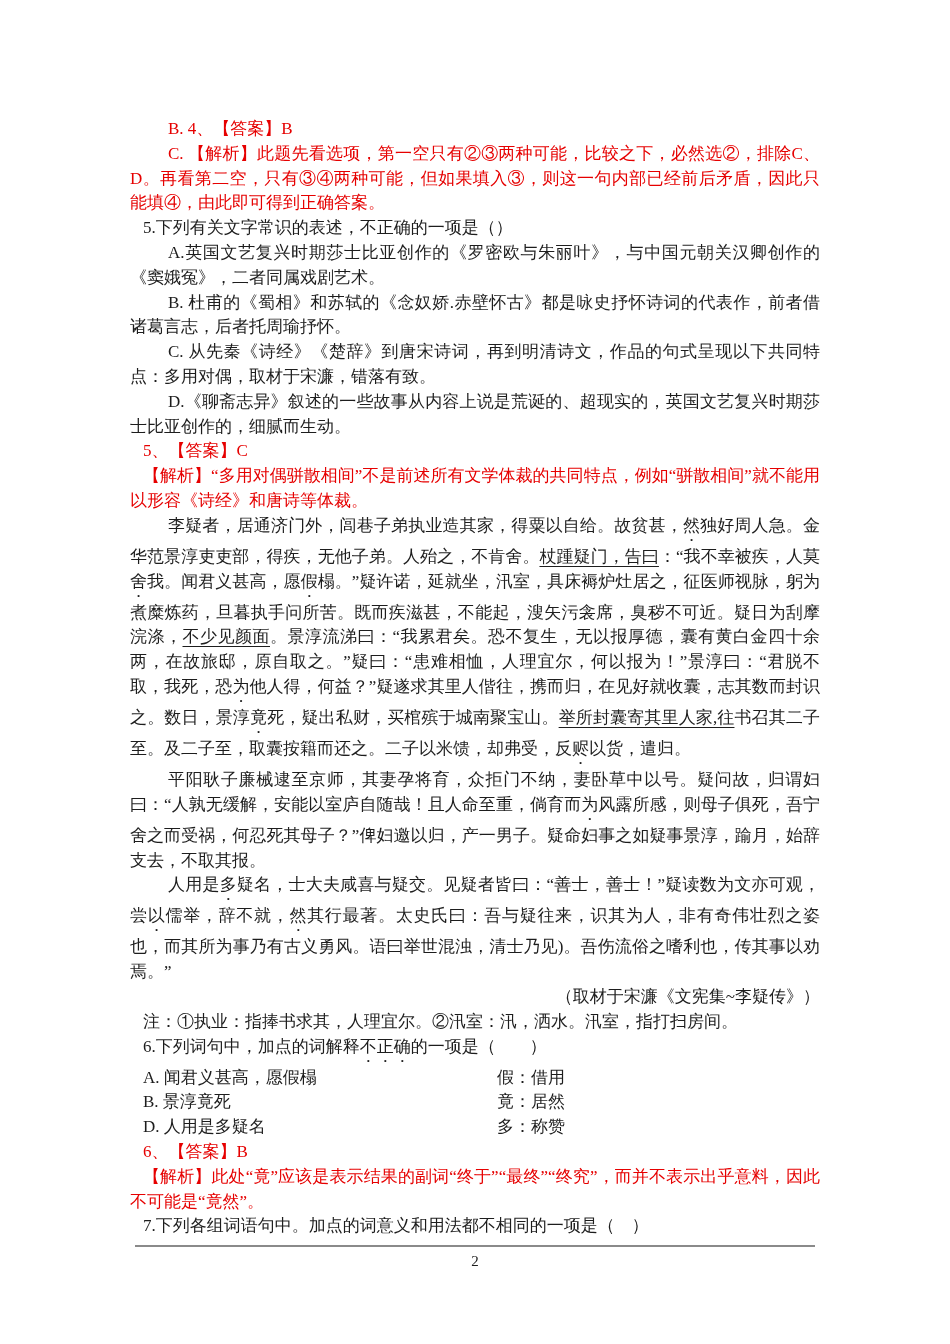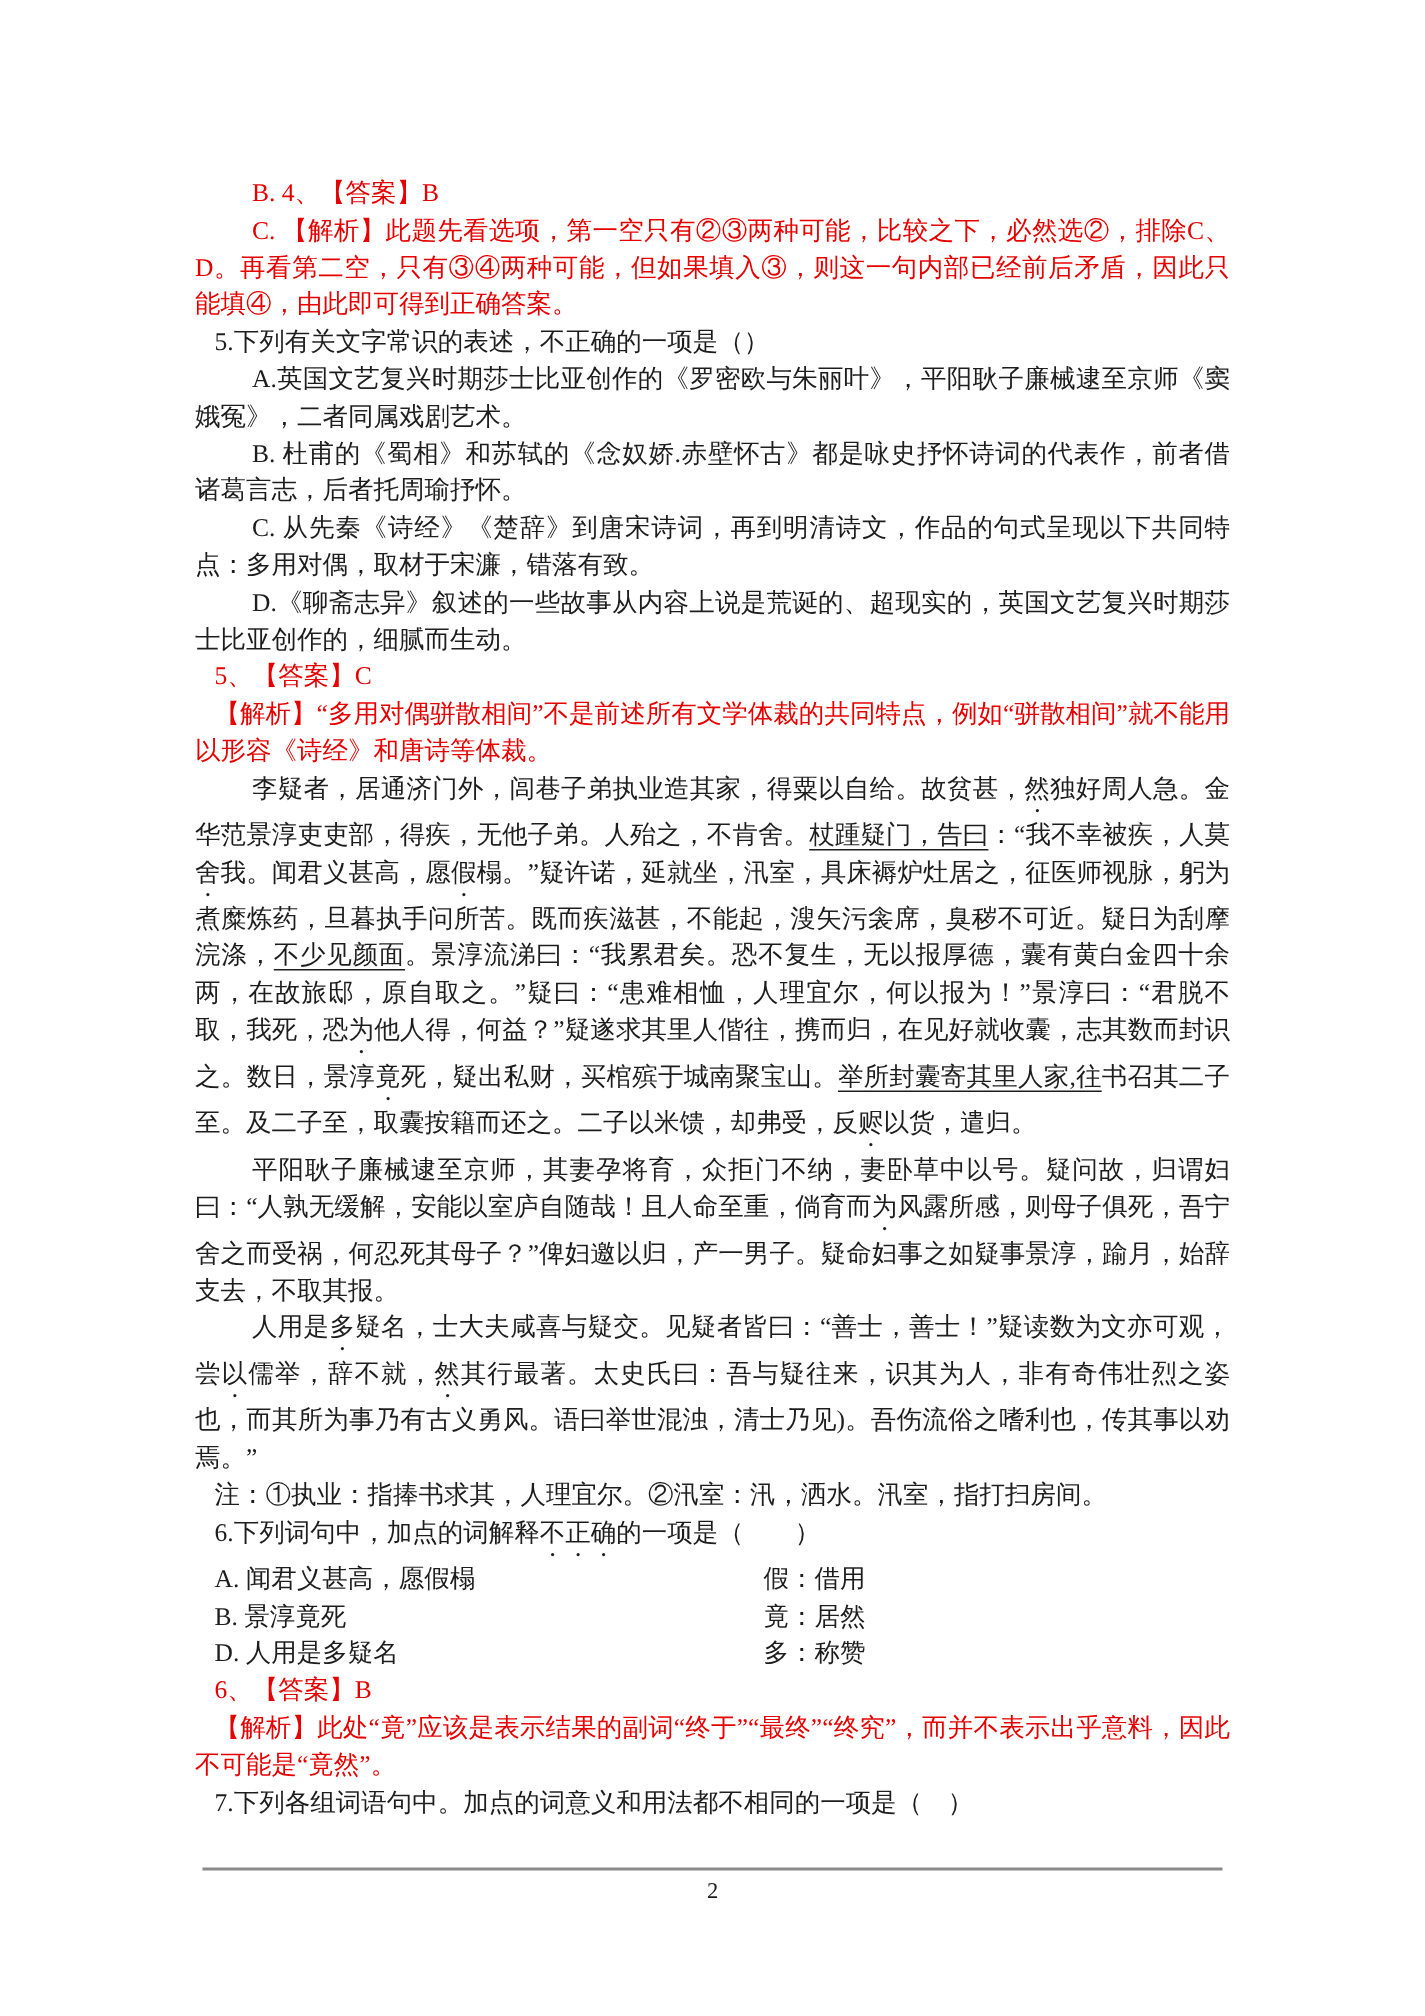--- a/index.html
+++ b/index.html
@@ -16,48 +16,49 @@
   .ind2 { text-indent:38px; }
   .ind1 { text-indent:13px; }
   .red  { color:var(--accent-red,#e60000); }
   .right { text-align:right; }
   .u { text-decoration:underline; text-underline-offset:4px;font-family:Liberation Serif, serif; }
   .dot {
     -webkit-text-emphasis:filled dot; -webkit-text-emphasis-position:under right;
     text-emphasis:filled dot; text-emphasis-position:under right;
   }
   .option-row { position:relative; }
-  .option-row .col2 { position:absolute; left:367px; top:0; text-indent:0;margin-left:12px; }
+  .option-row .col2 { position:absolute; left:367px; top:0; text-indent:0; }
   .footer-divider {
     position:absolute; left:135px; top:1245px; width:680px; height:2px;
     background:#8a8a8a;
   }
   .page-num {
     position:absolute; left:0; top:1253px; width:950px; text-align:center;
     font-size:15px; color:#1d1d1d;
     font-family:"Liberation Serif","DejaVu Serif",serif;
   }
 </style>
 </head>
 <body>
 
 <div class="page">
   <div class="content">
       <p class="line red ind2"><span>B. 4、【答案】B</span></p>
       <p class="line red ind2"><span>C. 【解析】此题先看选项，第一空只有②③两种可能，比较之下，必然选②，排除C、D。再看第二空，只有③④两种可能，但如果填入③，则这一句内部已经前后矛盾，因此只能填④，由此即可得到正确答案。</span></p>
       <p class="line ind1"><span>5.下列有关文字常识的表述，不正确的一项是（）</span></p>
-      <p class="line ind2"><span>A.英国文艺复兴时期莎士比亚创作的《罗密欧与朱丽叶》，平阳耿子廉械逮至京师《窦娥冤》，二者同属戏剧艺术。</span></p>
+      <p class="line ind2"><span>A.英国文艺复兴时期莎士比亚创作的《罗密欧与朱丽叶》，与中国元朝关汉卿创作的《窦娥冤》，二者同属戏剧艺术。</span></p>
       <p class="line ind2"><span>B. 杜甫的《蜀相》和苏轼的《念奴娇.赤壁怀古》都是咏史抒怀诗词的代表作，前者借诸葛言志，后者托周瑜抒怀。</span></p>
       <p class="line ind2"><span>C. 从先秦《诗经》《楚辞》到唐宋诗词，再到明清诗文，作品的句式呈现以下共同特点：多用对偶，取材于宋濂，错落有致。</span></p>
       <p class="line ind2"><span>D.《聊斋志异》叙述的一些故事从内容上说是荒诞的、超现实的，英国文艺复兴时期莎士比亚创作的，细腻而生动。</span></p>
       <p class="line red ind1"><span>5、【答案】C</span></p>
       <p class="line red ind1"><span>【解析】“多用对偶骈散相间”不是前述所有文学体裁的共同特点，例如“骈散相间”就不能用以形容《诗经》和唐诗等体裁。</span></p>
       <p class="line ind2"><span>李疑者，居通济门外，闾巷子弟执业造其家，得粟以自给。故贫甚，</span><span class="dot">然</span><span>独好周人急。金华范景淳吏吏部，得疾，无他子弟。人殆之，不肯舍。</span><span class="u">杖踵疑门，告曰</span><span>：“我不幸被疾，人莫</span><span class="dot">舍</span><span>我。闻君义甚高，愿</span><span class="dot">假</span><span>榻。”疑许诺，延就坐，汛室，具床褥炉灶居之，征医师视脉，躬为煮糜炼药，旦暮执手问所苦。既而疾滋甚，不能起，溲矢污衾席，臭秽不可近。疑日为刮摩浣涤，</span><span class="u">不少见颜面</span><span>。景淳流涕曰：“我累君矣。恐不复生，无以报厚德，囊有黄白金四十余两，在故旅邸，原自取之。”疑曰：“患难相恤，人理宜尔，何以报为！”景淳曰：“君脱不取，我死，恐</span><span class="dot">为</span><span>他人得，何益？”疑遂求其里人偕往，携而归，在见好就收囊，志其数而封识之。数日，景淳</span><span class="dot">竟</span><span>死，疑出私财，买棺殡于城南聚宝山。</span><span class="u">举所封囊寄其里人家,往</span><span>书召其二子至。及二子至，取囊按籍而还之。二子以米馈，却弗受，反</span><span class="dot">赆</span><span>以货，遣归。</span></p>
       <p class="line ind2"><span>平阳耿子廉械逮至京师，其妻孕将育，众拒门不纳，妻卧草中以号。疑问故，归谓妇曰：“人孰无缓解，安能以室庐自随哉！且人命至重，倘育而</span><span class="dot">为</span><span>风露所感，则母子俱死，吾宁舍之而受祸，何忍死其母子？”俾妇邀以归，产一男子。疑命妇事之如疑事景淳，踰月，始辞支去，不取其报。</span></p>
       <p class="line ind2"><span>人用是</span><span class="dot">多</span><span>疑名，士大夫咸喜与疑交。见疑者皆曰：“善士，善士！”疑读数为文亦可观，尝</span><span class="dot">以</span><span>儒举，辞不就，</span><span class="dot">然</span><span>其行最著。太史氏曰：吾与疑往来，识其为人，非有奇伟壮烈之姿也，而其所为事乃有古义勇风。语曰举世混浊，清士乃见)。吾伤流俗之嗜利也，传其事以劝焉。”</span></p>
+      <p class="line right"><span>（取材于宋濂《文宪集~李疑传》）</span></p>
       <p class="line ind1"><span>注：①执业：指捧书求其，人理宜尔。②汛室：汛，洒水。汛室，指打扫房间。</span></p>
       <p class="line ind1"><span>6.下列词句中，加点的词解释</span><span class="dot">不正确</span><span>的一项是（　　）</span></p>
       <p class="line ind1 option-row"><span><span>A. 闻君义甚高，愿假榻</span></span><span class="col2">假：借用</span></p>
       <p class="line ind1 option-row"><span><span>B. 景淳竟死</span></span><span class="col2">竟：居然</span></p>
       <p class="line ind1 option-row"><span><span>D. 人用是多疑名</span></span><span class="col2">多：称赞</span></p>
       <p class="line red ind1"><span>6、【答案】B</span></p>
       <p class="line red ind1"><span>【解析】此处“竟”应该是表示结果的副词“终于”“最终”“终究”，而并不表示出乎意料，因此不可能是“竟然”。</span></p>
       <p class="line ind1"><span>7.下列各组词语句中。加点的词意义和用法都不相同的一项是（　）</span></p>
     </div>
   <div class="footer-divider"></div>

